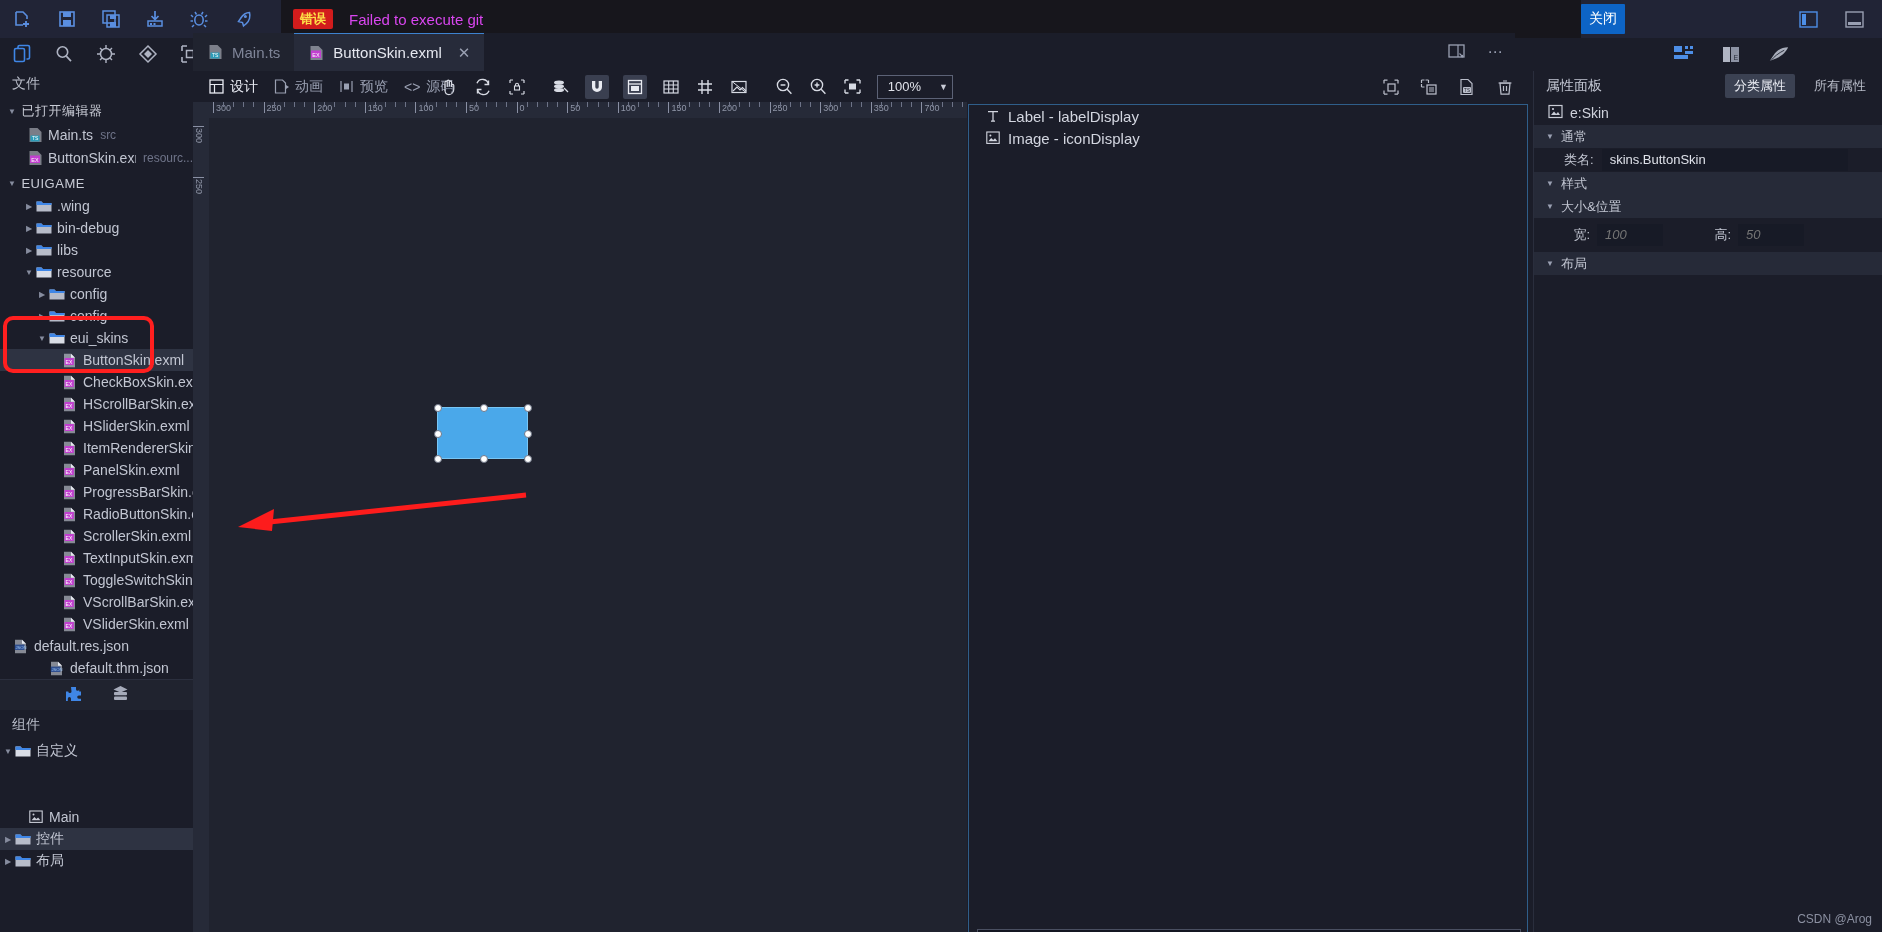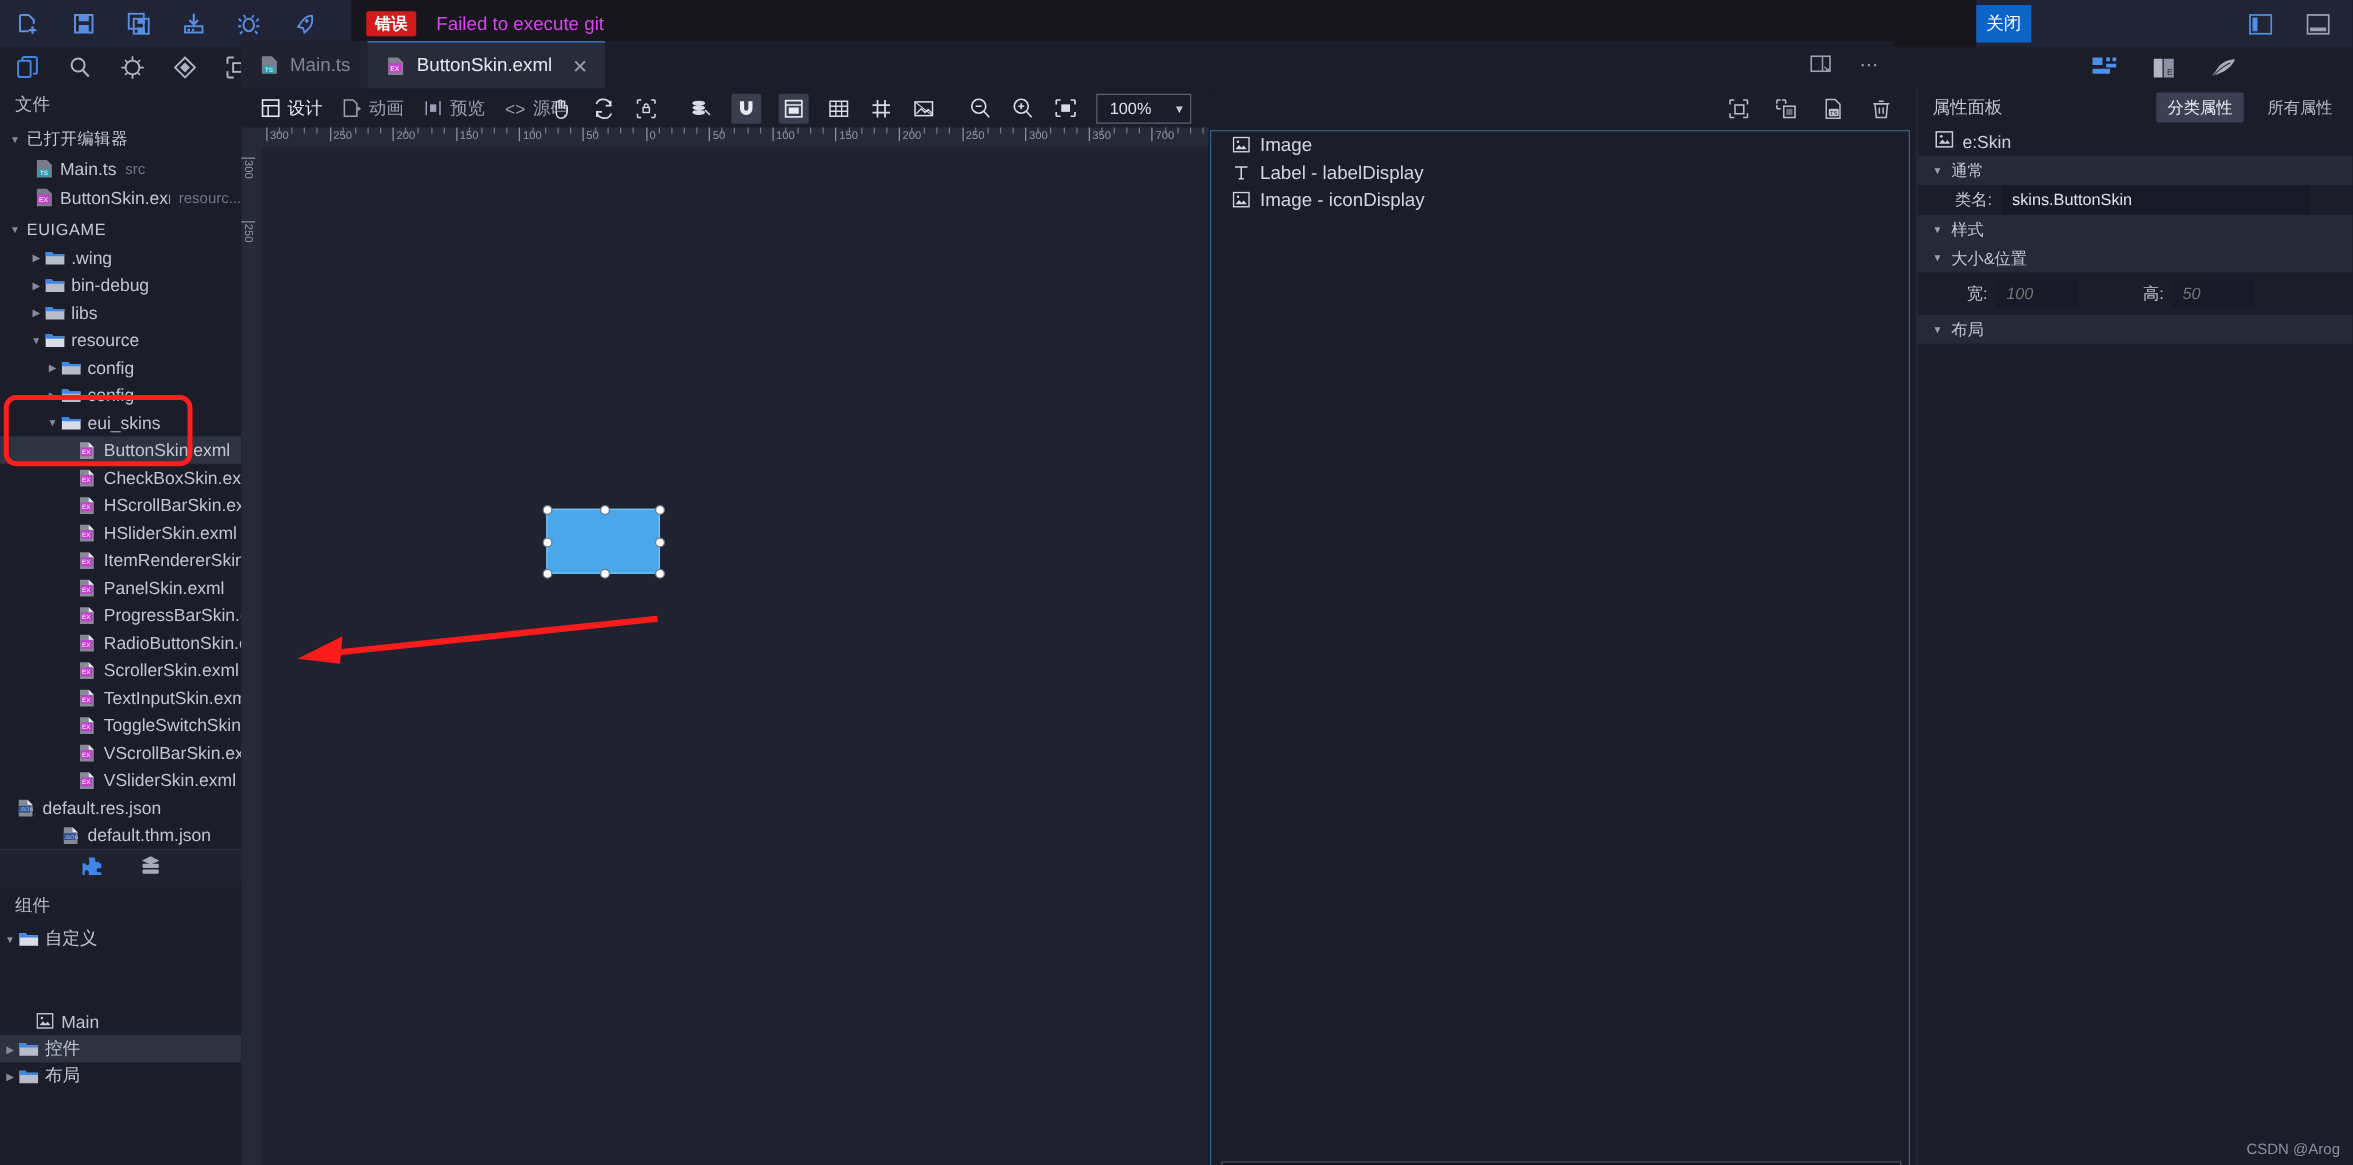--- a/index.html
+++ b/index.html
@@ -14,21 +14,21 @@
   
   .topbar{position:absolute;left:0;top:0;width:1882px;height:38px;background:#212436;
           display:flex;align-items:center;}
   .topbar .tools{display:flex;align-items:center;gap:22px;padding-left:12px;}
   .tb-ico{width:22px;height:22px;display:flex;align-items:center;justify-content:center;cursor:pointer;}
   .tb-ico svg{display:block;}
 
   
   .toast{position:absolute;left:281px;top:0;width:1300px;height:38px;background:#17161c;
          display:flex;align-items:center;padding-left:12px;box-sizing:border-box;}
-  .toast .badge{background:#d21c1c;color:#ffffff;font-size:13px;font-weight:bold;
+  .toast .badge{background:#d21c1c;color:#fde047;font-size:13px;font-weight:bold;
                 padding:3px 7px;border-radius:2px;line-height:1.15;}
   .toast .msg{margin-left:16px;font-size:15px;color:#d946ef;}
   .toast-close{position:absolute;left:1581px;top:4px;width:44px;height:30px;background:#0d64c6;
                color:#fff;font-size:14px;display:flex;align-items:center;justify-content:center;
                cursor:pointer;border-radius:1px;}
 
   .win-ctrl{position:absolute;top:0;height:38px;display:flex;align-items:center;gap:22px;right:16px;}
   .win-ico{width:24px;height:20px;display:flex;align-items:center;justify-content:center;cursor:pointer;}
 
   
@@ -879,30 +879,20 @@
             <path d="M4 5h10l-1 11H5z" stroke="#b9bdc9" stroke-width="1.25" fill="none"></path>
             <path d="M2.5 5h13M7 3h4M7.5 8v5M10.5 8v5" stroke="#b9bdc9" stroke-width="1.2"></path>
           </svg>
       </span>
     </div>
     <div class="layers-list">
       <div id="layers-rows">
           <div class="lrow">
             <span class="lic">
               <svg width="14" height="14" viewBox="0 0 14 14">
-                <rect x="0.8" y="1" width="12.4" height="11.4" stroke="#d3d6e0" stroke-width="1.1" fill="none"></rect>
-                <path d="M2.4 10.3l2.8-3.4 2 2.2 1.8-1.8 2.4 3z" fill="#d3d6e0"></path>
-                <circle cx="4.4" cy="4.4" r="1" fill="#d3d6e0"></circle>
-              </svg>
-            </span>
-            <span>Image</span>
-          </div>
-          <div class="lrow">
-            <span class="lic">
-              <svg width="14" height="14" viewBox="0 0 14 14">
                 <path d="M2 2.6h10M7 2.6V12M5 12h4" stroke="#d3d6e0" stroke-width="1.25" fill="none"></path>
               </svg>
             </span>
             <span>Label - labelDisplay</span>
           </div>
           <div class="lrow">
             <span class="lic">
               <svg width="14" height="14" viewBox="0 0 14 14">
                 <rect x="0.8" y="1" width="12.4" height="11.4" stroke="#d3d6e0" stroke-width="1.1" fill="none"></rect>
                 <path d="M2.4 10.3l2.8-3.4 2 2.2 1.8-1.8 2.4 3z" fill="#d3d6e0"></path>

